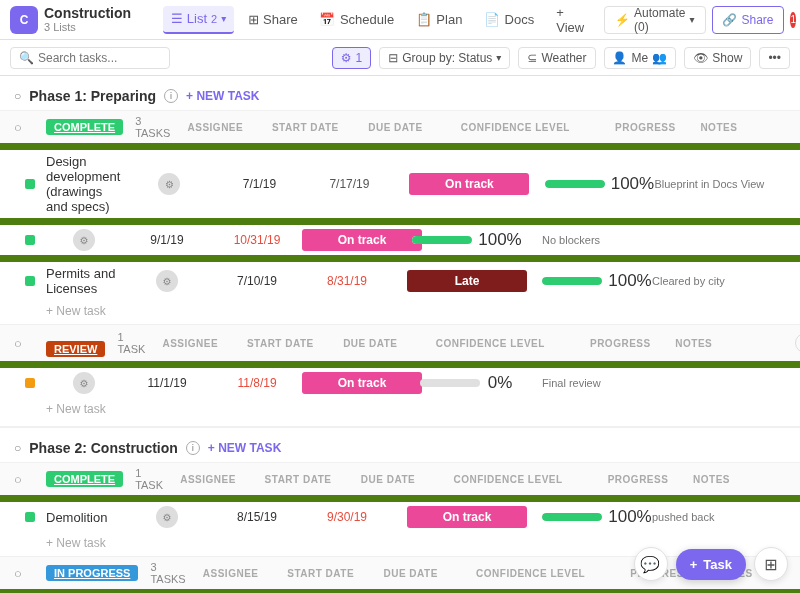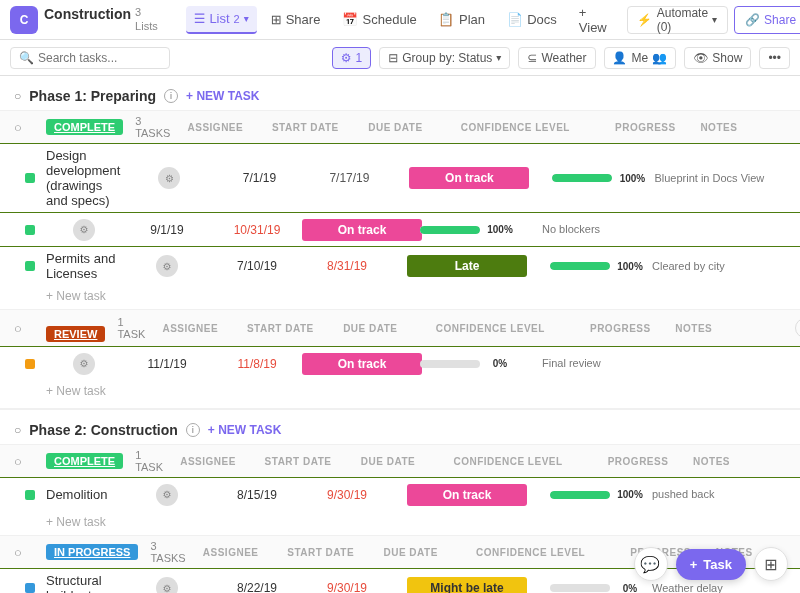--- a/index.html
+++ b/index.html
@@ -11,21 +11,21 @@
       border-bottom: 1px solid #e0e0e0; padding: 0 10px; gap: 6px;
       background: #fff;
     }
     .app-icon {
       width: 28px; height: 28px; background: #7b68ee; border-radius: 6px;
       display: flex; align-items: center; justify-content: center;
       color: white; font-weight: bold; font-size: 12px; flex-shrink: 0;
     }
     .nav-title { font-weight: 700; font-size: 14px; margin-right: 4px; }
     .nav-subtitle { font-size: 11px; color: #888; }
-    .nav-title-group { display: flex; line-height: 1.2; margin-right: 8px; }
+    .nav-title-group { display: flex; flex-direction: column; line-height: 1.2; margin-right: 8px; }
     .nav-divider { width: 1px; height: 20px; background: #e0e0e0; margin: 0 4px; }
     .nav-tab {
       display: flex; align-items: center; gap: 4px; padding: 4px 8px;
       border-radius: 4px; cursor: pointer; font-size: 13px; color: #555;
       height: 28px;
     }
     .nav-tab.active { background: #ededfd; color: #7b68ee; border-bottom: 2px solid #7b68ee; }
     .nav-spacer { flex: 1; }
     .nav-btn {
       display: flex; align-items: center; gap: 4px; padding: 4px 10px;
@@ -103,51 +103,51 @@
       font-size: 10px; color: #aaa; font-weight: 600; text-transform: uppercase;
       letter-spacing: 0.5px; text-align: center;
     }
     .col-header.left { text-align: left; }
 
     
     .task-row {
       display: grid;
       grid-template-columns: 32px 1fr 90px 90px 90px 150px 110px 120px 24px;
       align-items: center; padding: 4px 4px 4px 14px;
-      border-top: 1px solid #4d7c0f; min-height: 34px;
+      border-top: 7px solid #4d7c0f; min-height: 34px;
     }
     .task-color-dot {
       width: 10px; height: 10px; border-radius: 2px; flex-shrink: 0;
     }
     .task-name {
       display: flex; align-items: center; gap: 6px; font-size: 13px; padding-right: 4px;
     }
     .task-cell { font-size: 12px; color: #555; text-align: center; }
     .task-cell.red { color: #e74c3c; }
     .task-cell.dark { color: #333; }
 
     .confidence-badge {
       display: flex; align-items: center; justify-content: center;
       padding: 4px 10px; border-radius: 3px; font-size: 12px;
       font-weight: 600; color: white; white-space: nowrap; width: 120px; margin: 0 auto;
     }
     .conf-green { background: #ec4899; }
-    .conf-orange { background: #4d7c0f; }
+    .conf-orange { background: #7f1d1d; }
     .conf-yellow { background: #f1c40f; color: #333; }
 
     .progress-cell {
       display: flex; align-items: center; gap: 6px; justify-content: center;
     }
     .progress-bar-bg {
       width: 60px; height: 8px; background: #e0e0e0; border-radius: 4px; overflow: hidden;
     }
     .progress-bar-fill {
       height: 100%; background: #2ecc71; border-radius: 4px;
     }
-    .progress-label { font-size: 10px; color: #333; min-width: 28px; font-weight: bold; }
+    .progress-label { font-size: 17px; color: #333; min-width: 28px; }
 
     .notes-cell { font-size: 11px; color: #777; padding-right: 6px; line-height: 1.3; }
 
     .add-col-btn {
       width: 20px; height: 20px; border: 1px solid #ddd; border-radius: 50%;
       display: flex; align-items: center; justify-content: center;
       cursor: pointer; color: #aaa; font-size: 14px;
     }
 
     .new-task-row {

